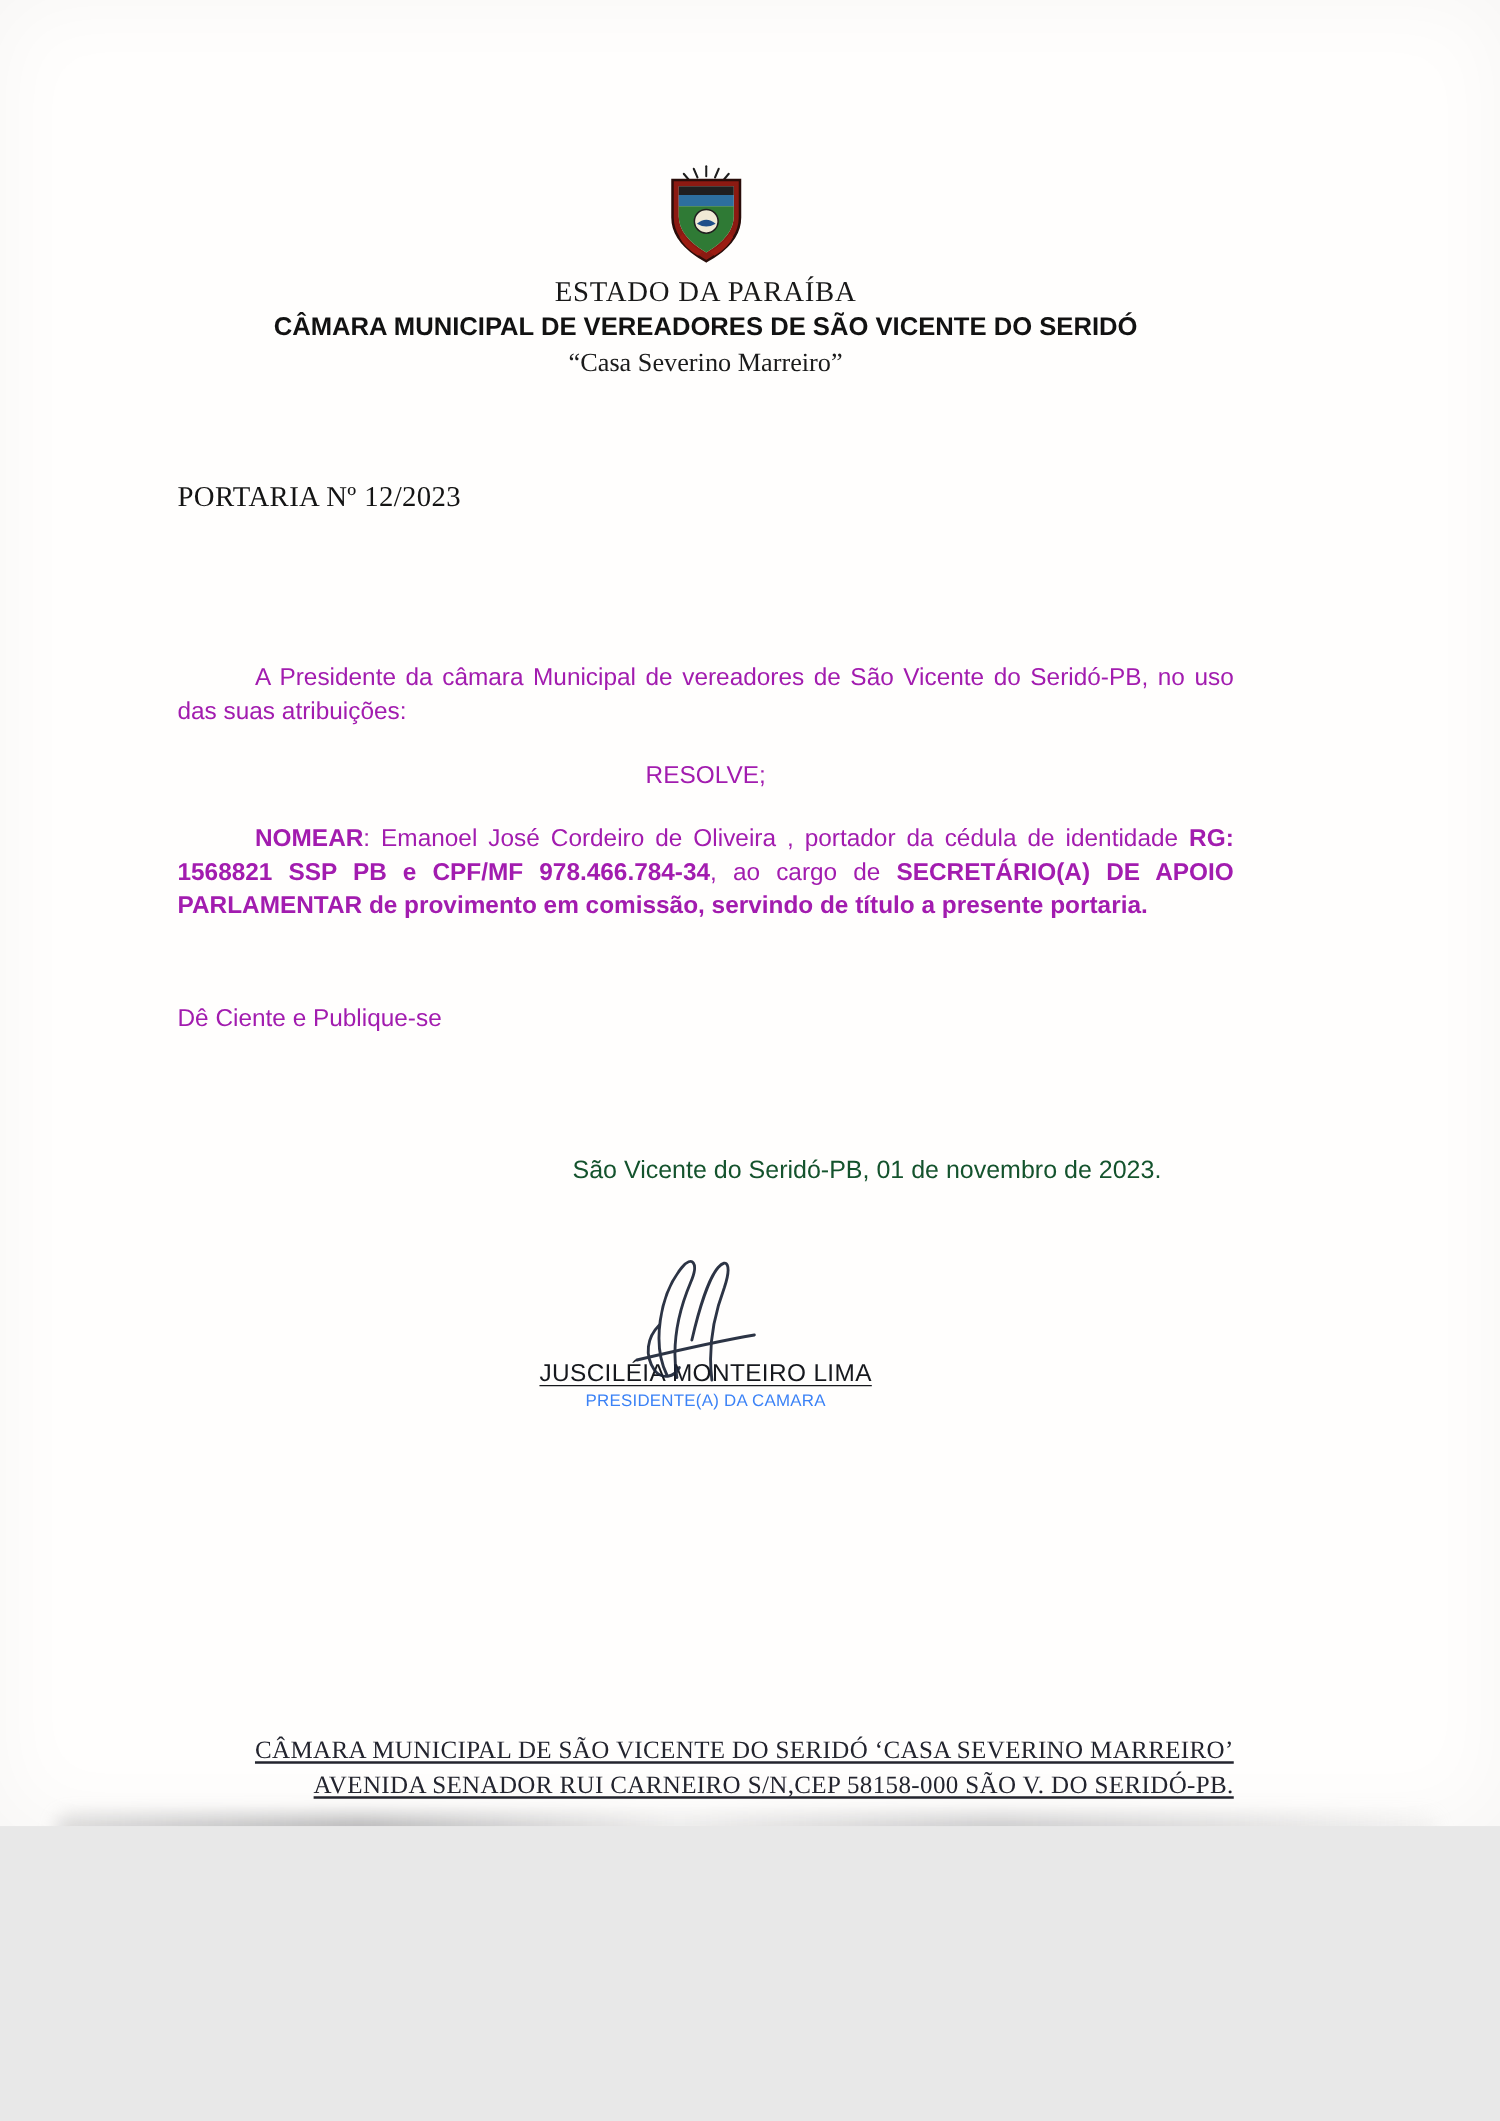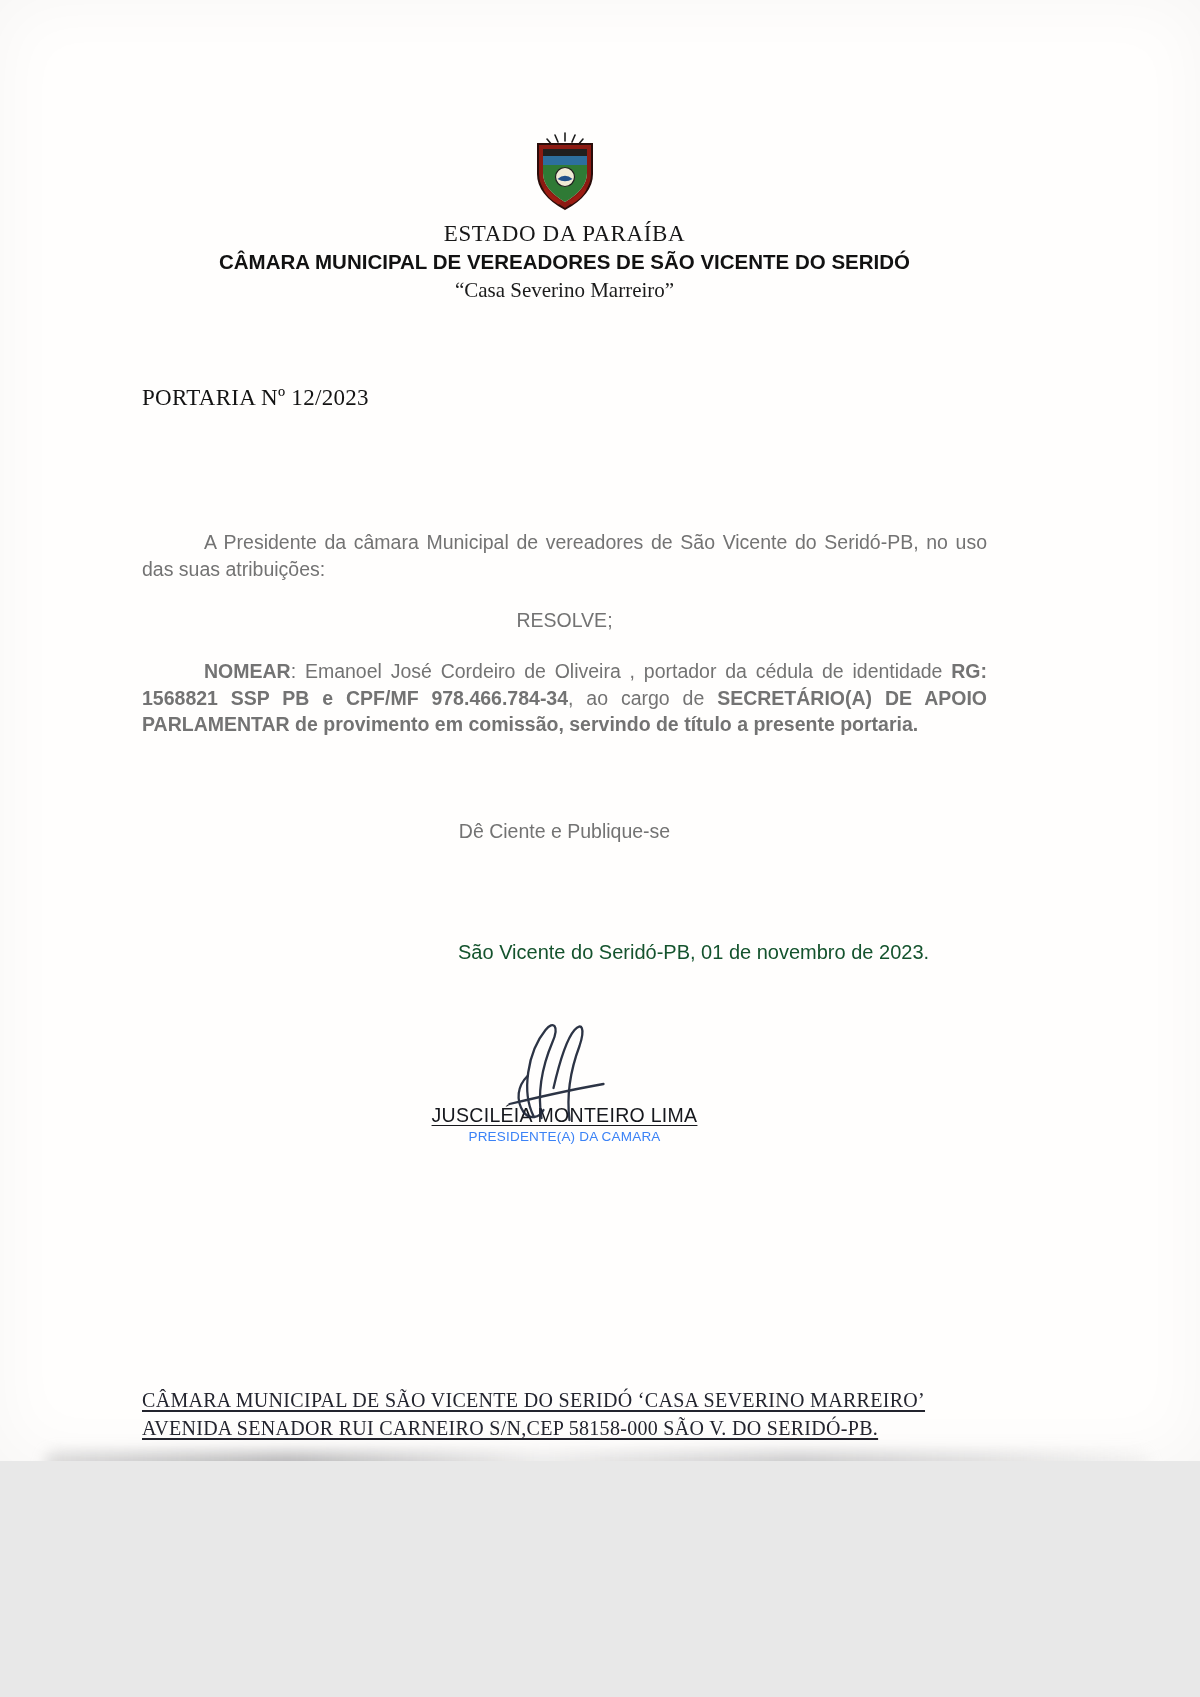--- a/index.html
+++ b/index.html
@@ -30,45 +30,45 @@
   .house {
     font-family:"Liberation Serif", serif;
     font-size:21px; color:#1b1b1b; margin-top:4px;
   }
   .title {
     font-family:"Liberation Serif", serif;
     font-weight:400; font-size:23px; color:#141414;
     margin-top:82px; letter-spacing:0.3px;
   }
   .para {
-    font-size:19.5px; line-height:27px; color:#737373;
+    font-size:19.5px; line-height:27px; color:#a21caf;
     text-align:justify; margin:0;
   }
   .opening { margin-top:118px; text-indent:62px; }
   .resolve { margin-top:24px; text-align:center; }
   .nomear  { margin-top:24px; text-indent:62px; line-height:26.5px; }
-  .publish { margin-top:80px; text-align:center; }
+  .publish { margin-top:64px; text-align:left; }
   .dateline {
     margin-top:96px; font-size:20px; color:#14532d;
     padding-left:316px; text-align:left; white-space:nowrap;
   }
   .sig-block { position:relative; margin-top:140px; text-align:center; }
   .sig-ink {
     position:absolute; left:50%; top:-86px;
     transform:translateX(-55%);
     pointer-events:none;
   }
   .sig-name {
     display:inline-block; font-size:19.5px; color:#16181d;
     text-decoration:underline; text-underline-offset:3px; letter-spacing:0.3px;
   }
   .sig-role { font-size:13.5px; color:#3b82f6; margin-top:2px; letter-spacing:0.2px; }
   .footer {
     position:absolute; left:142px; width:845px; top:1386px;
-    text-align:left;
+    text-align:right;
     font-family:"Liberation Serif", serif;
     font-size:20px; color:#23242e; line-height:28px; letter-spacing:0.3px;
   }
   .footer div { text-decoration:underline; text-underline-offset:3px; }
   .scan-strip {
     position:absolute; left:45px; top:1452px; width:1105px; height:34px;
     background:linear-gradient(90deg,
       rgba(150,150,152,0.30), rgba(120,120,124,0.50) 22%,
       rgba(190,190,192,0.22) 45%, rgba(140,140,144,0.42) 68%,
       rgba(170,170,172,0.30) 86%, rgba(200,200,200,0.12));

